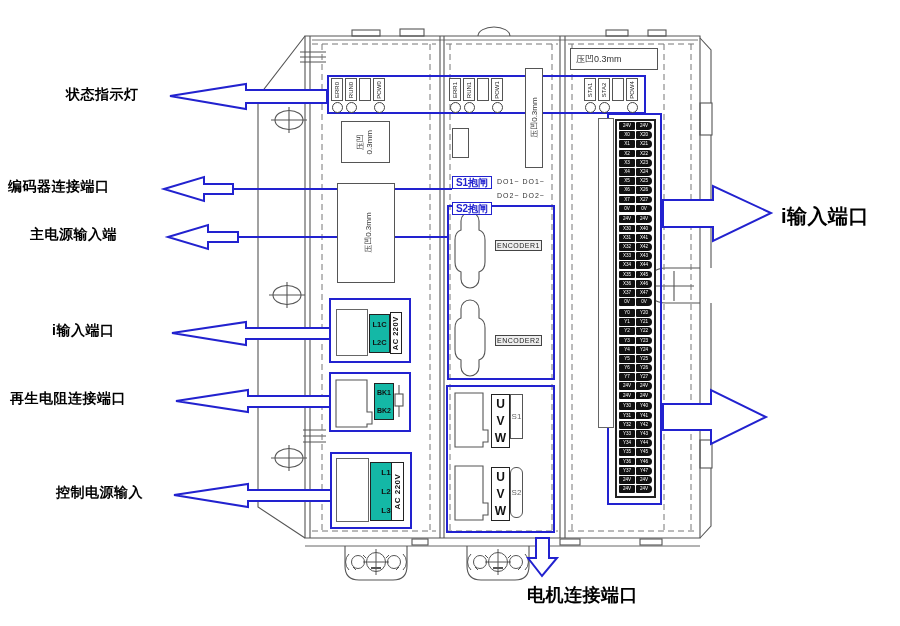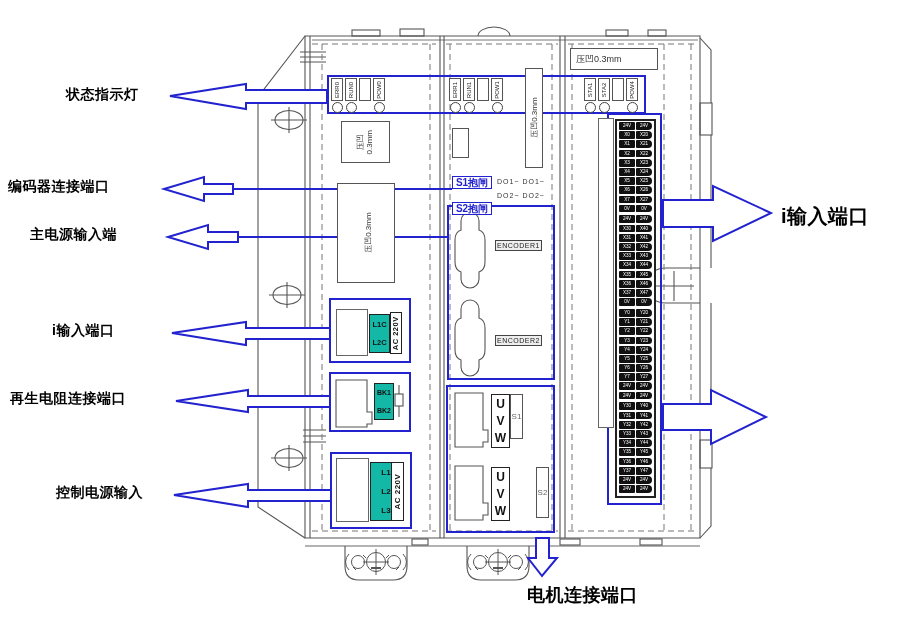--- a/index.html
+++ b/index.html
@@ -292,21 +292,21 @@
     <span>U</span>
     <span>V</span>
     <span>W</span>
   </div>
   <div class="sbox" style="left:510px;top:394px;width:13px;height:45px;text-align:right;">S1</div>
   <div class="uvw" style="left:491px;top:467px;width:19px;height:54px;">
     <span>U</span>
     <span>V</span>
     <span>W</span>
   </div>
-  <div class="sbox" style="left:536px;top:467px;width:13px;height:51px;">S2</div>
+  <div class="sbox" style="left:510px;top:467px;width:13px;height:51px;border-radius:6px;">S2</div>
 
   <div class="whiterect" style="left:336px;top:309px;width:32px;height:47px;"></div>
   <div class="termblock" style="left:369px;top:314px;width:21px;height:39px;font-size:7.5px;">
     <span>L1C</span>
     <span>L2C</span>
   </div>
   <div class="acblock" style="left:390px;top:312px;width:12px;height:42px;">
     <div class="rotwrap">
         <span class="rot" style="font-size:7.5px;">AC 220V</span>
       </div>

